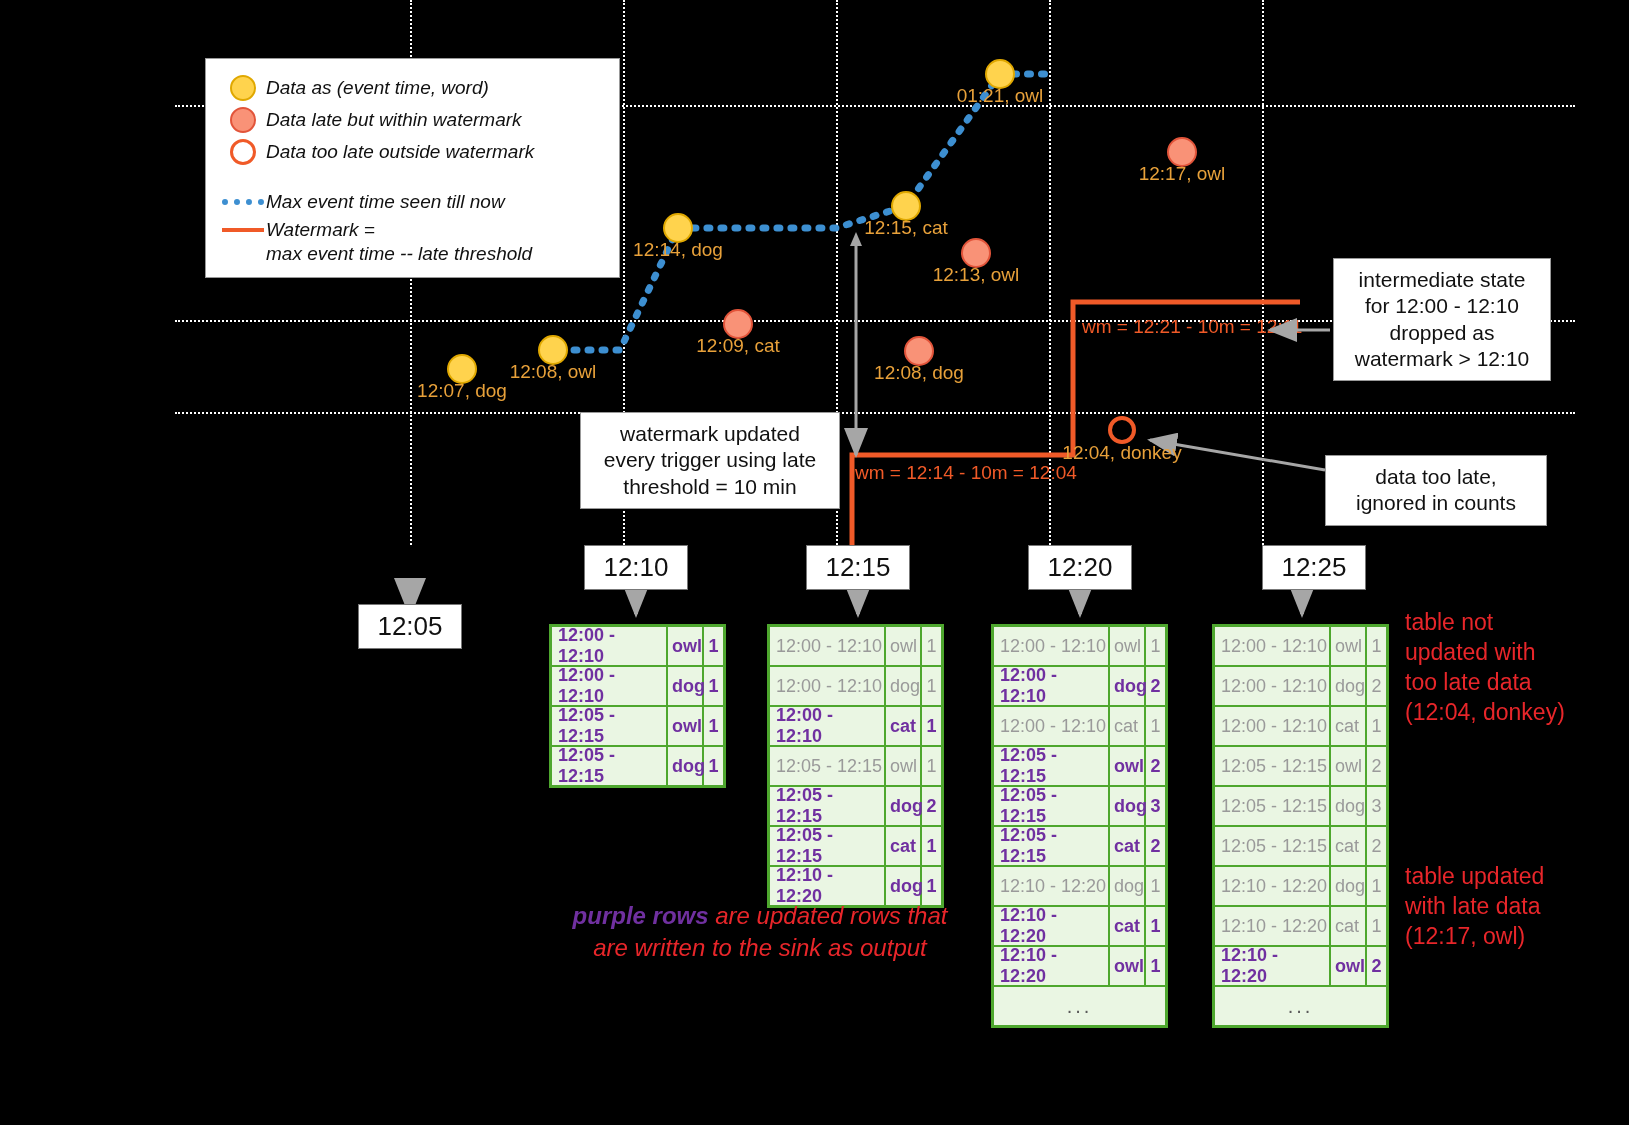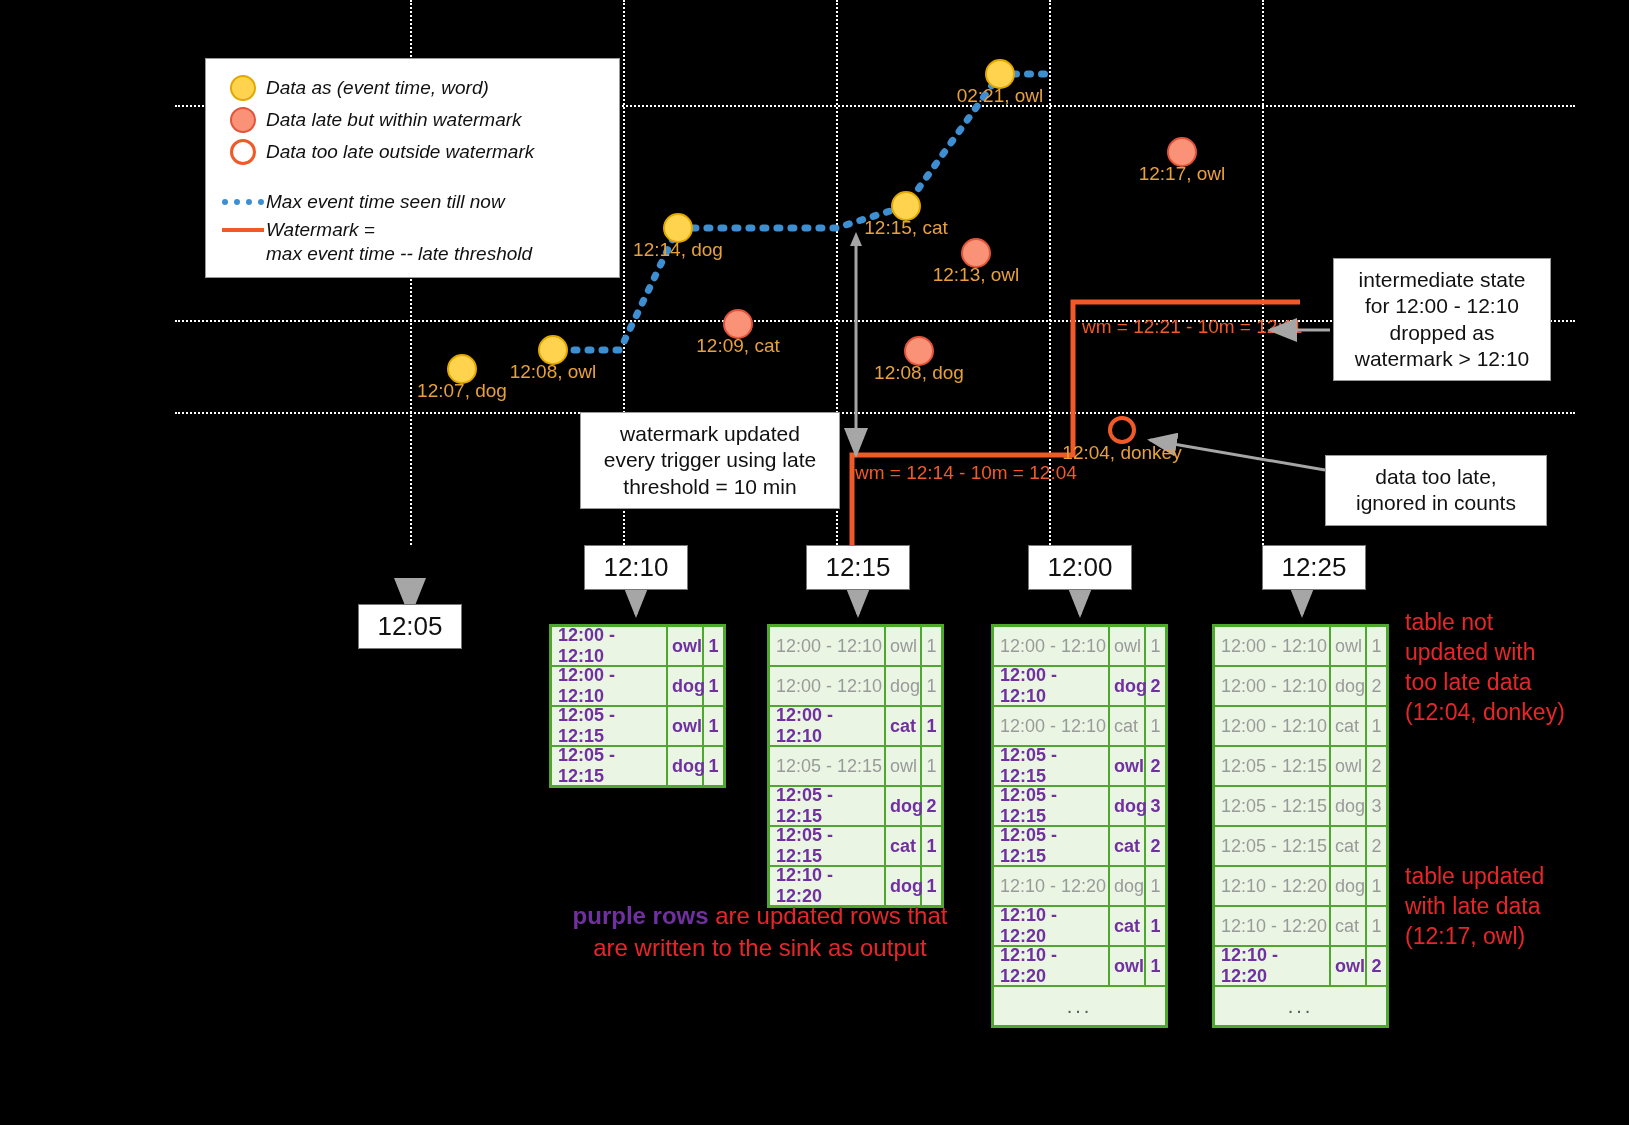--- a/index.html
+++ b/index.html
@@ -201,20 +201,21 @@
     white-space: pre-line;
   }
 
   
   .purplenote {
     position: absolute;
     font-size: 24px;
     line-height: 1.35;
     text-align: center;
     color: #e8262a;
+    font-style: italic;
   }
   .purplenote .pw { color: #7030a0; font-weight: bold; }
 
   
   #arrows { position: absolute; left: 0; top: 0; pointer-events: none; }
 </style>
 </head>
 <body>
 
 <div id="stage">
@@ -322,21 +323,21 @@
   <div class="event" style="left:976px; top:253px;">
     <div class="ev-dot salmon"></div>
     <div class="ev-label">12:13, owl</div>
   </div>
   <div class="event" style="left:919px; top:351px;">
     <div class="ev-dot salmon"></div>
     <div class="ev-label">12:08, dog</div>
   </div>
   <div class="event" style="left:1000px; top:74px;">
     <div class="ev-dot yellow"></div>
-    <div class="ev-label">02:21, owl</div>
+    <div class="ev-label">01:21, owl</div>
   </div>
   <div class="event" style="left:1182px; top:152px;">
     <div class="ev-dot salmon"></div>
     <div class="ev-label">12:17, owl</div>
   </div>
   <div class="event" style="left:1122px; top:430px;">
     <div class="ev-dot hollow"></div>
     <div class="ev-label">12:04, donkey</div>
   </div>
 
@@ -348,21 +349,21 @@
   <div class="callout" style="left:580px; top:412px; width:260px; white-space:pre-line;">watermark updated
 every trigger using late
 threshold = 10 min</div>
 
   <div class="callout" style="left:1325px; top:455px; width:222px; white-space:pre-line;">data too late,
 ignored in counts</div>
 
   <div class="timebox" style="left:358px;  top:575px;margin-top:29px;">12:05</div>
   <div class="timebox" style="left:584px;  top:545px;">12:10</div>
   <div class="timebox" style="left:806px;  top:545px;">12:15</div>
-  <div class="timebox" style="left:1028px; top:545px;">12:00</div>
+  <div class="timebox" style="left:1028px; top:545px;">12:20</div>
   <div class="timebox" style="left:1262px; top:545px;">12:25</div>
 
   <div class="tbl" style="left:549px;  top:624px; width:177px;">
       <div class="trow row-purple">
         <div class="c-range">12:00 - 12:10</div>
         <div class="c-word">owl</div>
         <div class="c-cnt">1</div>
       </div>
       <div class="trow row-purple">
         <div class="c-range">12:00 - 12:10</div>

